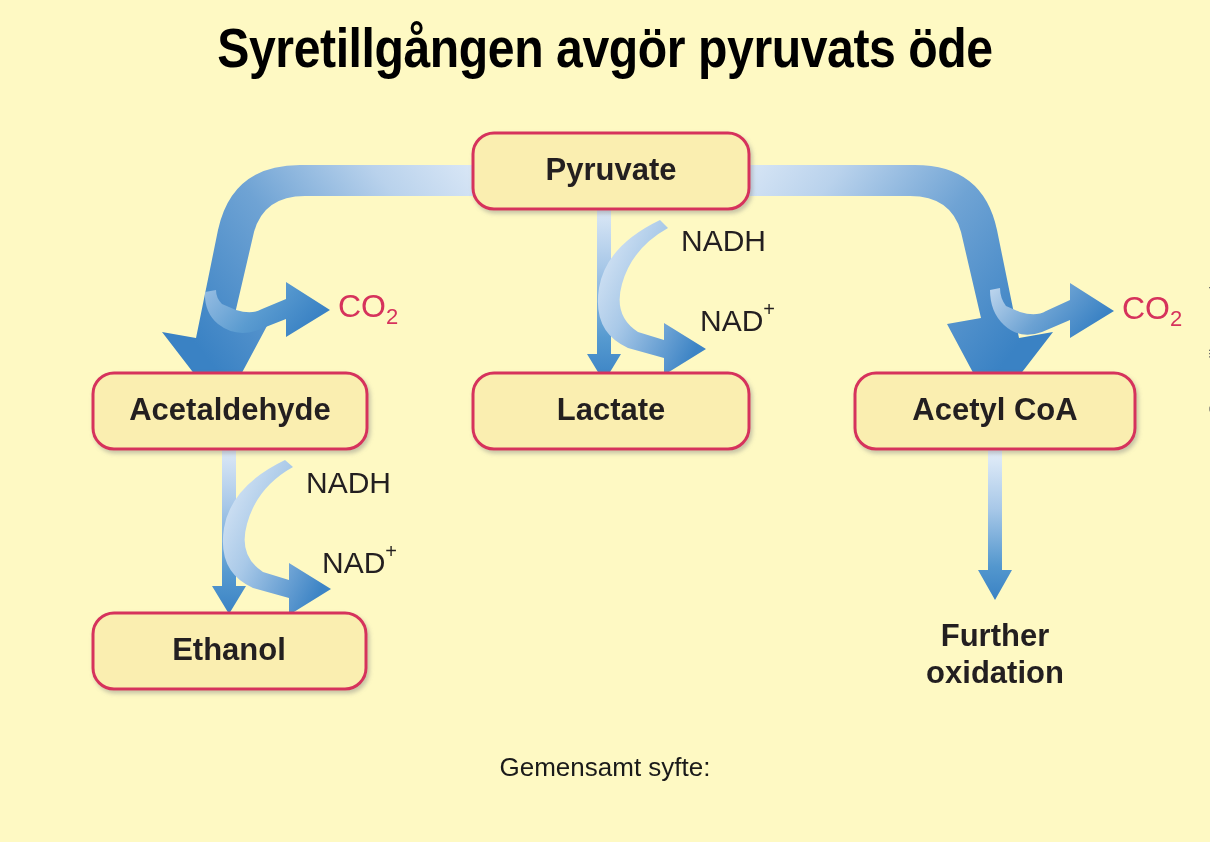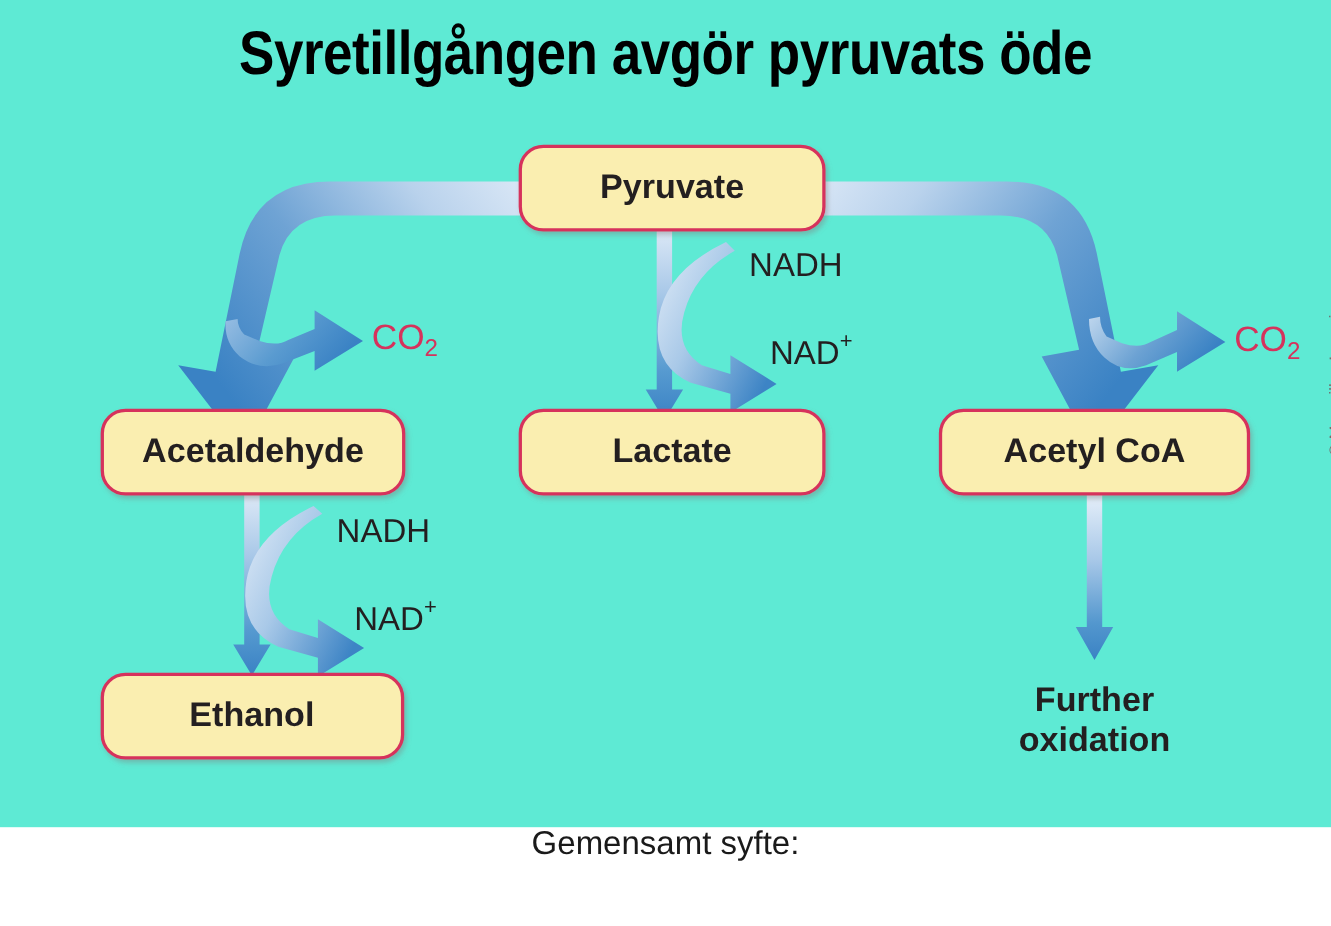--- a/index.html
+++ b/index.html
@@ -11,22 +11,22 @@
   body {
     width: 1210px;
     height: 842px;
     overflow: hidden;
     font-family: "Liberation Sans", sans-serif;
     position: relative;
   }
   #slide {
     position: relative;
     width: 1210px;
-    height: 752px;
-    background: #5eead4;
+    height: 842px;
+    background: #fef9c3;
   }
   #slide-title {
     position: absolute;
     left: 0;
     top: 16px;
     width: 1210px;
     text-align: center;
     font-family: "Liberation Sans", sans-serif;
     font-weight: bold;
     font-size: 56px;
@@ -82,21 +82,21 @@
     font-size: 31px;
     text-anchor: middle;
   }
   #caption {
     position: absolute;
     left: 0;
     top: 748px;
     width: 1210px;
     text-align: center;
     font-family: "Liberation Sans", sans-serif;
-    font-size: 30px;
+    font-size: 26px;
     line-height: 38px;
     color: #1a1a1a;
   }
   #caption sup {
     font-size: 0.62em;
     vertical-align: super;
     line-height: 0;
   }
   #credit {
     position: absolute;

